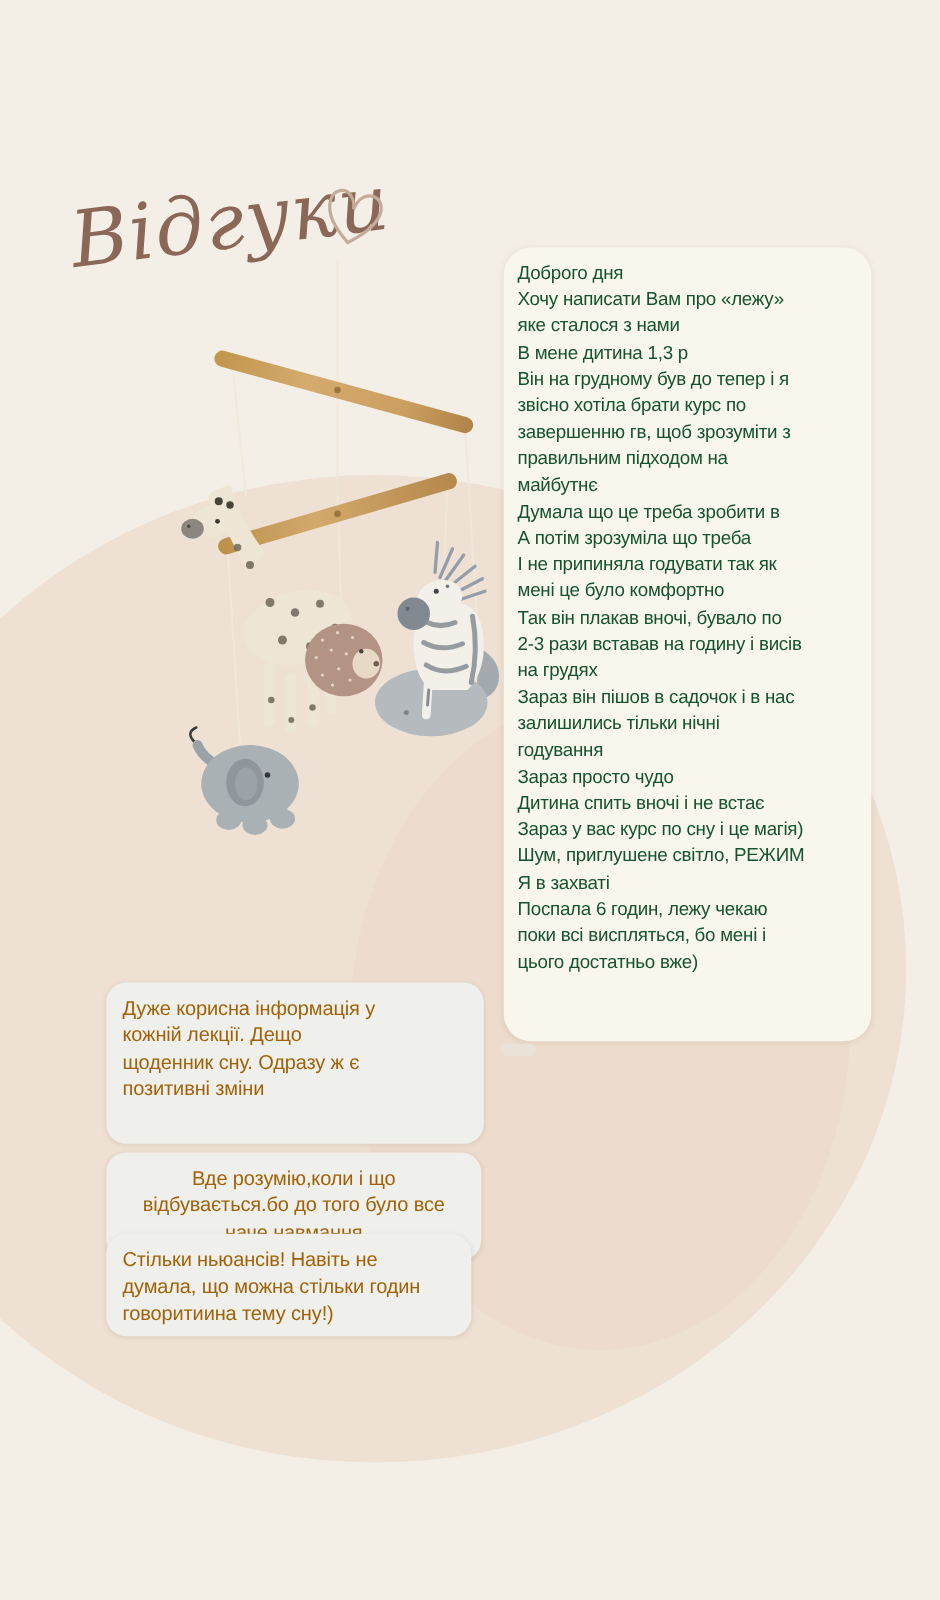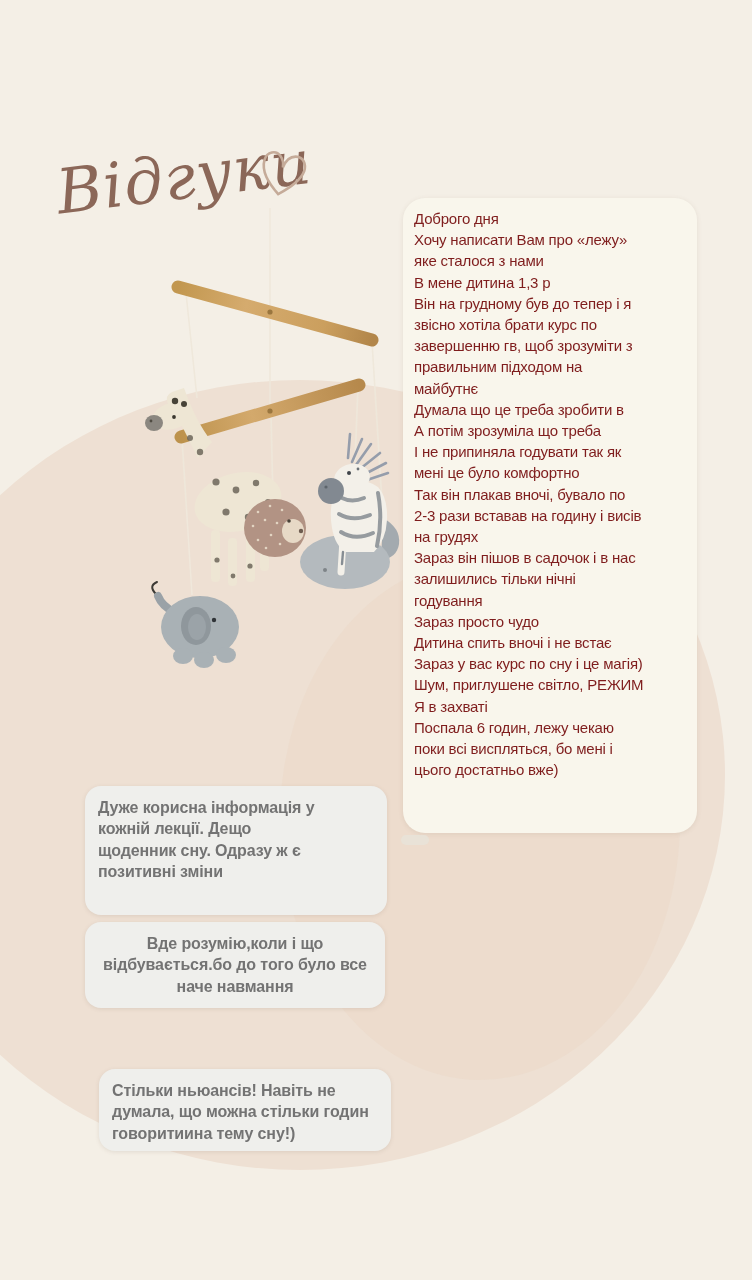--- a/index.html
+++ b/index.html
@@ -15,38 +15,37 @@
   .script-title{
     position:absolute;left:56px;top:146px;width:260px;
     font-family:"DejaVu Serif","Liberation Serif",serif;
     font-style:italic;font-size:62px;line-height:1;
     color:#8b6758;transform:rotate(-7deg);letter-spacing:1px;
   }
   .heart-svg{position:absolute;left:256px;top:144px;width:54px;height:58px;transform:rotate(10deg);}
 
   .mobile-svg{position:absolute;left:90px;top:190px;width:350px;height:500px;}
 
-  .bubble{box-sizing:border-box;position:absolute;color:#7f1d1d;white-space:nowrap;}
+  .bubble{box-sizing:border-box;position:absolute;color:#14532d;white-space:nowrap;}
   .bubble-main{
     left:403px;top:198px;width:294px;height:635px;
     background:#f9f6ec;border-radius:22px;
     box-shadow:0 1px 5px rgba(120,100,70,.12);
     padding:10px 12px 10px 11px;
     font-size:15px;line-height:21.2px;letter-spacing:-0.2px;
   }
   .bubble-left{
     left:85px;background:#efefec;border-radius:16px;
     box-shadow:0 1px 4px rgba(110,95,75,.14);
     padding:11px 13px;font-size:16px;line-height:21.3px;letter-spacing:-0.1px;
-    color:#737373;
-    font-weight:bold;
+    color:#a16207;
   }
   .bl1{top:786px;width:302px;height:129px;}
   .bl2{top:922px;width:300px;height:86px;text-align:center;}
-  .bl3{top:1069px;width:292px;height:82px;margin-left:14px;}
+  .bl3{top:987px;width:292px;height:82px;}
   .bubble-stub{
     position:absolute;left:401px;top:835px;width:28px;height:10px;
     background:#e7e3d9;border-radius:10px;opacity:.8;
   }
   .msg-line{display:block;}
   .emoji{width:17px;height:17px;vertical-align:-3px;display:inline-block;}
 </style>
 </head>
 <body>
 

